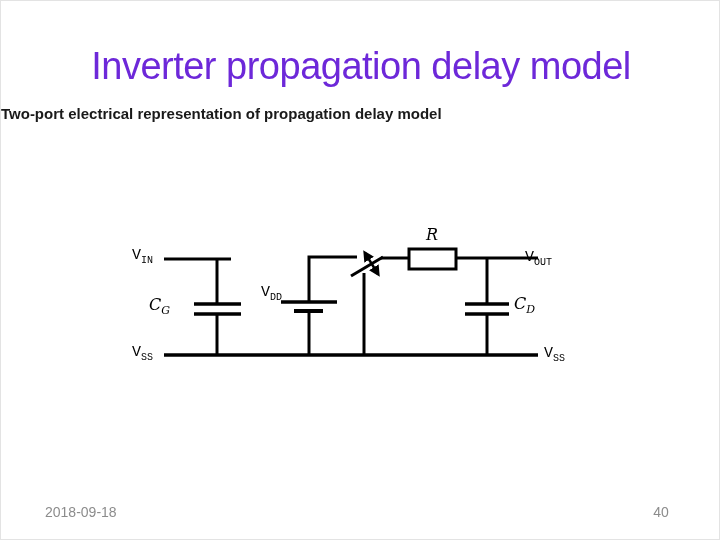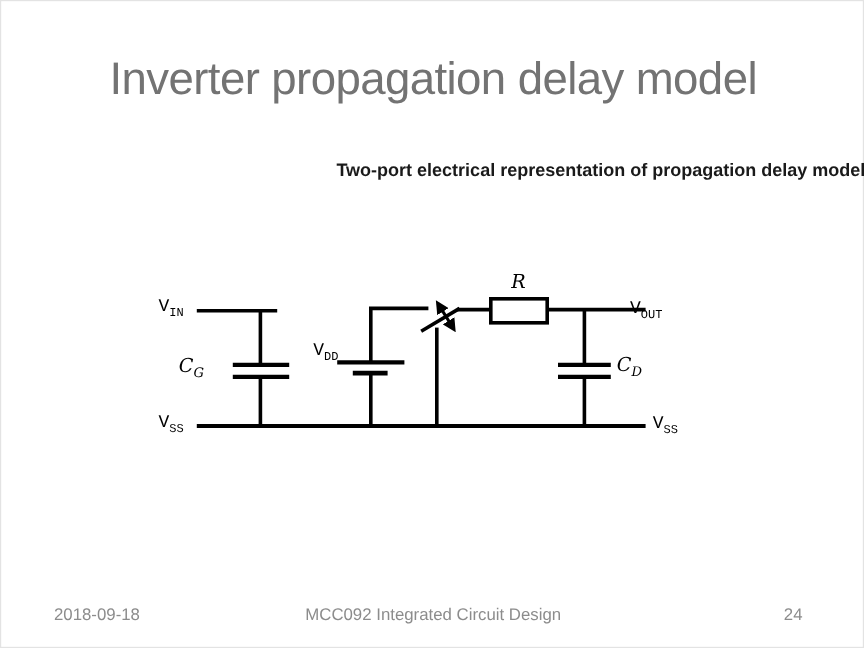--- a/index.html
+++ b/index.html
@@ -16,27 +16,27 @@
     border: 1px solid #e3e3e3;
     background: #ffffff;
   }
   .title {
     position: absolute;
     left: 0; top: 44px; width: 720px;
     text-align: center;
     font-size: 38px;
     font-weight: 400;
     letter-spacing: -0.5px;
-    color: #737373;
+    color: #6d28d9;
     font-family: "Liberation Sans", sans-serif;
   }
   .subtitle {
     position: absolute;
-    left: 0; top: 133px; width: 720px;
-    text-align: right;
+    left: 0; top: 104px; width: 720px;
+    text-align: left;
     font-size: 15px;
     font-weight: 700;
     color: #1a1a1a;
   }
   .schematic-svg {
     position: absolute; left: 0; top: 0;
     width: 720px; height: 540px;
   }
   .clabel {
     position: absolute;
@@ -152,16 +152,15 @@
 
   <div class="clabel math" style="left:513px; top:295px;font-style:italic;">
     <span>C</span><span class="sub">D</span>
   </div>
 
   <div class="clabel" style="left:543px; top:345px;">
     <span>V</span><span class="sub">SS</span>
   </div>
 
   <div class="footer-item footer-date">2018-09-18</div>
-  <div class="footer-item footer-course">MCC092 Integrated Circuit Design</div>
-  <div class="footer-item footer-page">24</div>
+  <div class="footer-item footer-page">40</div>
 
 </div>
 
 </body></html>

